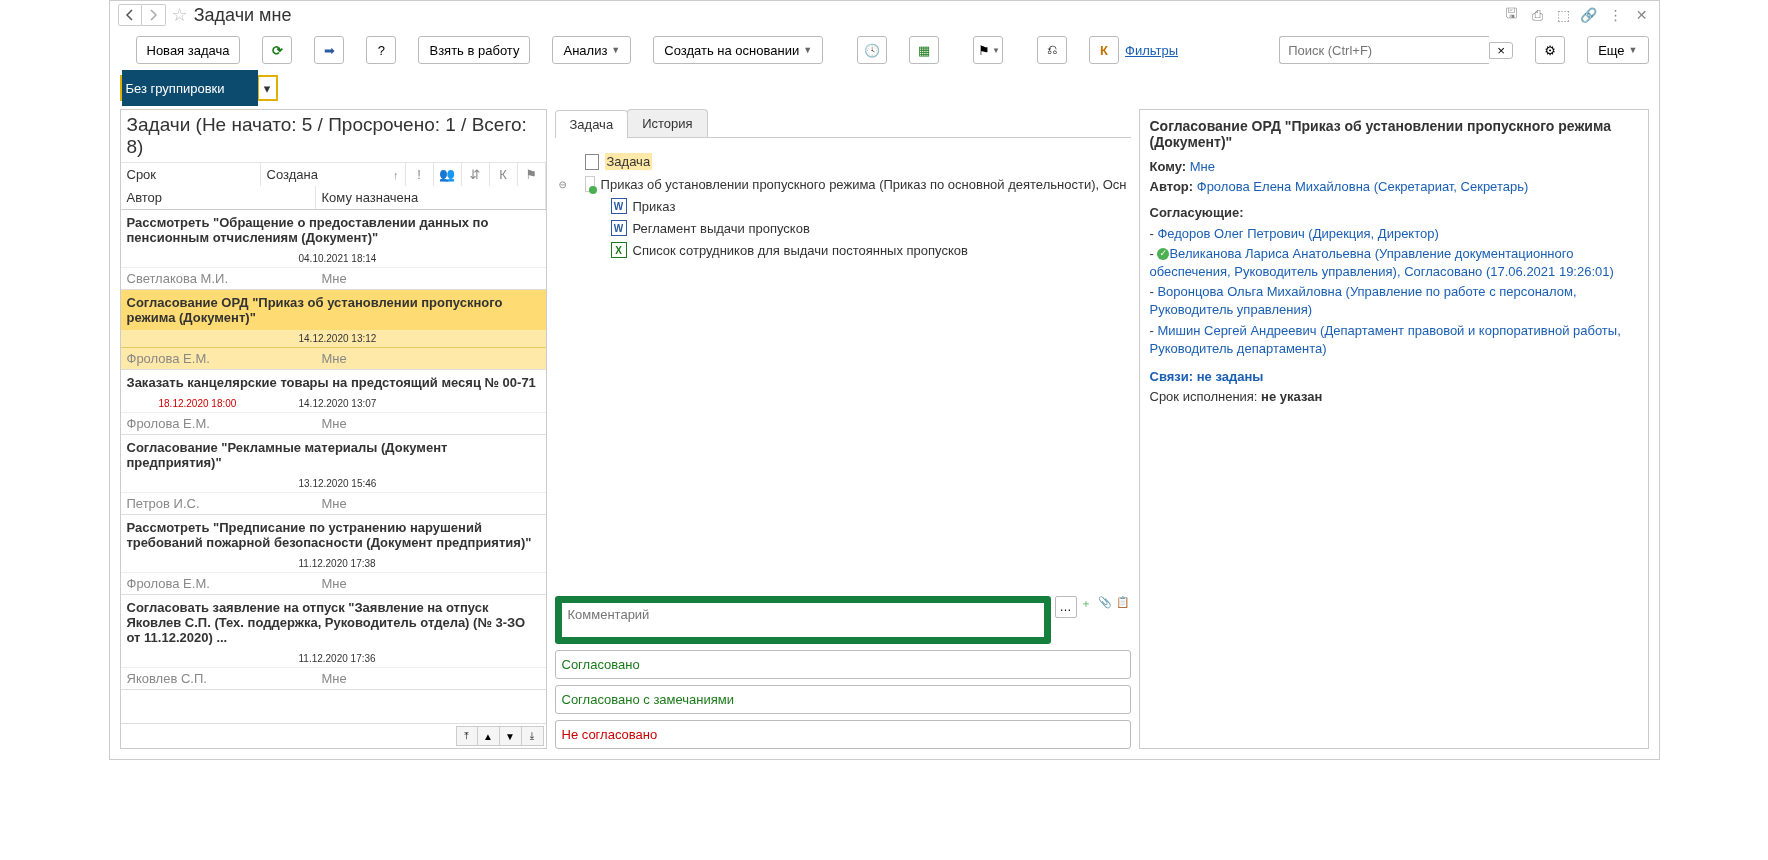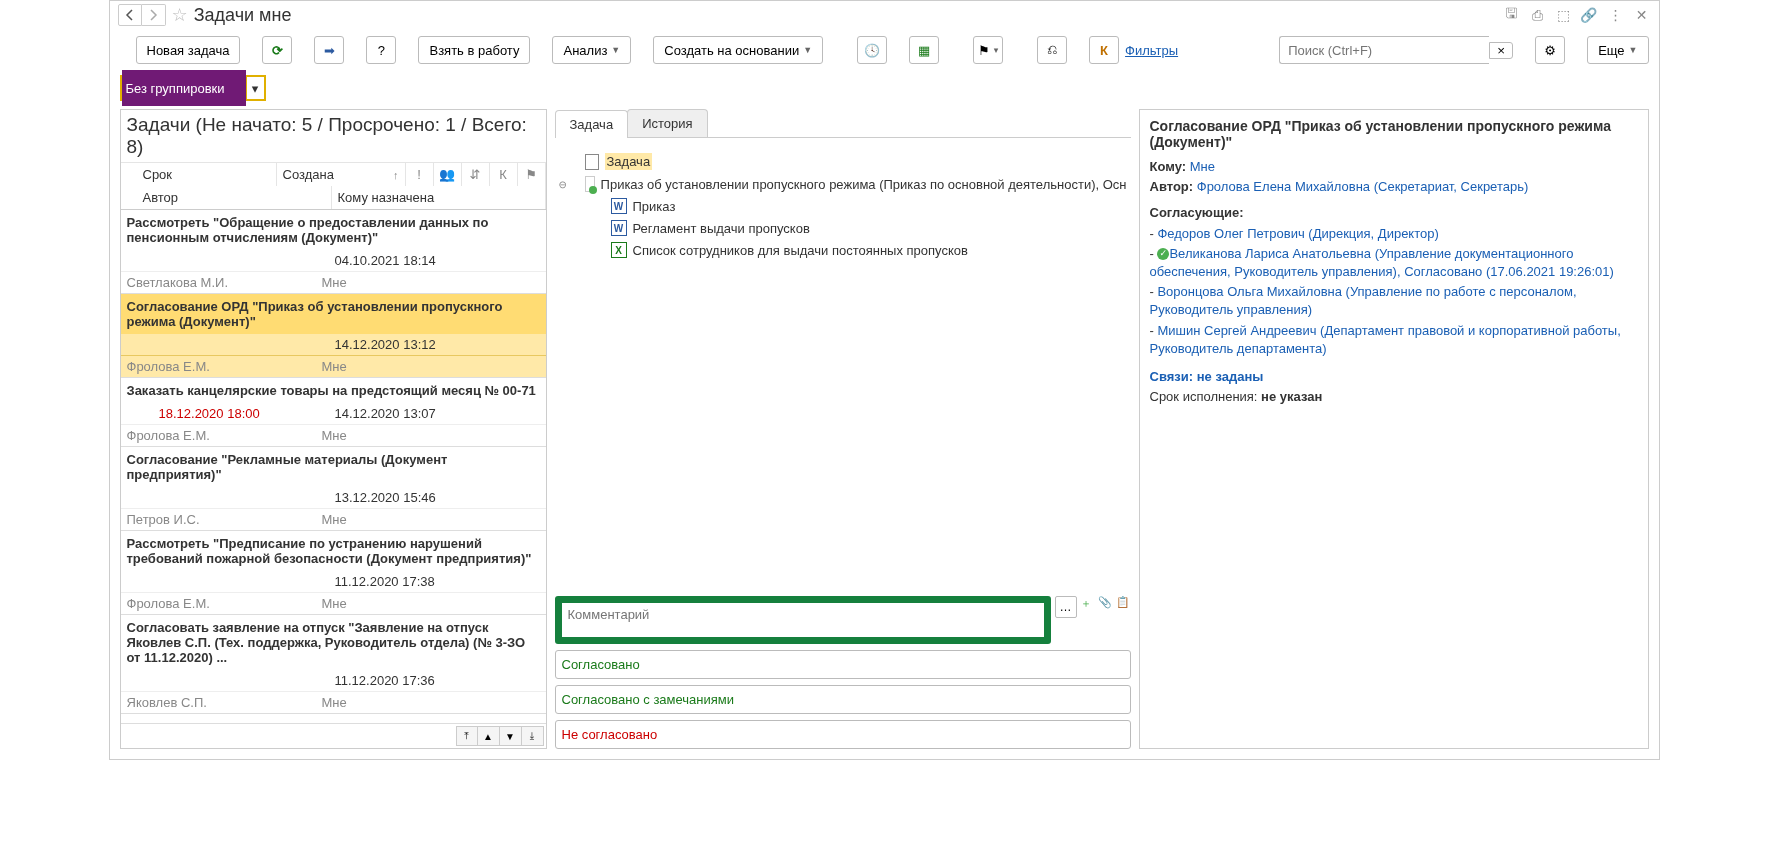--- a/index.html
+++ b/index.html
@@ -17,39 +17,39 @@
 .toolbar { display:flex; align-items:center; padding: 6px 10px; gap:6px; height: 42px;}
 .btn { border:1px solid #bbb; background:#fff; border-radius:3px; padding:4px 10px; cursor:pointer; font-size:13px; display:flex; align-items:center; gap:4px; height:28px;margin-left:16px;}
 .btn.icon-only { padding: 4px 6px; width: 30px; justify-content:center;}
 .btn .caret { font-size:9px; color:#666;}
 .link { color:#1a5fb4; text-decoration:underline; cursor:pointer; font-size:13px;}
 .search-box { display:flex; margin-left:auto;align-items:center; }
 .search-input { width: 210px; height:28px; border:1px solid #bbb; padding:2px 8px; font-size:13px; border-radius:3px 0 0 3px; border-right:none; color:#888;}
 .search-clear { width:24px; border:1px solid #bbb; background:#fff; cursor:pointer; border-radius:0 3px 3px 0;}
 .grouping-row { padding: 4px 10px; }
 .grouping-select { border: 2px solid #e0b000; height: 26px; display:flex; align-items:center;}
-.grouping-select .sel-text{ background:#701a75; color:#fff; width: 124px; padding:18px 4px; height:100%; display:flex; align-items:center;}
+.grouping-select .sel-text{ background:#0c4a6e; color:#fff; width: 136px; padding:18px 4px; height:100%; display:flex; align-items:center;}
 .grouping-select .sel-btn{ width:18px; text-align:center; border-left:1px solid #e0b000; height:100%; display:flex; align-items:center; justify-content:center; cursor:pointer;}
 .grouping-row-inner{ display:inline-flex;}
 .main { display:flex; flex:1; gap:8px; padding: 4px 10px 10px; overflow:hidden;}
 .left-pane { width: 427px; display:flex; flex-direction:column; border:1px solid #ccc; }
 .summary { padding: 4px 6px; font-size: 19px; border-bottom:1px solid #e5e5e5;}
-.col-headers { display:flex; flex-direction:column; border-bottom:1px solid #ccc;padding-left:16px;}
+.col-headers { display:flex; flex-direction:column; border-bottom:1px solid #ccc;}
 .col-row1, .col-row2{ display:flex;}
 .col-row1 > div, .col-row2 > div { padding:4px 6px; border-right:1px solid #e5e5e5; font-size:13px; background:#fff;}
 .col-srok{ width:140px;}
 .col-created{ flex:1; display:flex; justify-content:space-between; align-items:center;}
 .sort-icon{ color:#888; font-size:11px;}
 .col-mini{ width:28px; text-align:center; color:#888;}
 .col-author{ width:195px;}
 .col-assignee{ flex:1;}
 .task-list{ flex:1; overflow:auto;}
 .task-item{ border-bottom:1px solid #ddd; cursor:pointer;}
 .task-item .ti-title{ padding:5px 6px; font-size:13px; font-weight:bold;}
-.task-item .ti-row{ display:flex; padding:3px 6px; font-size:13px;gap:36px;}
+.task-item .ti-row{ display:flex; padding:3px 6px; font-size:10px;}
 .task-item .ti-due{ width:140px;margin-left:32px;}
 .task-item .ti-created{width:140px;}
 .task-item .ti-meta{ display:flex; padding:3px 6px; border-top:1px solid #eee; color:#888; font-size:13px;}
 .task-item .ti-author{ width:195px;}
 .task-item.selected{ background:#ffe9a8;}
 .task-item.selected .ti-title{ background:#ffdc73;}
 .task-item.selected .ti-meta{ border-top-color:#e8c860;}
 .overdue{ color:#c00;}
 .list-footer{ display:flex; justify-content:flex-end; gap:0; padding:2px; border-top:1px solid #ddd;}
 .list-footer .fbtn{ width:22px; height:20px; border:1px solid #ccc; background:#f5f5f5; cursor:pointer; font-size:10px; display:flex; align-items:center; justify-content:center;}

